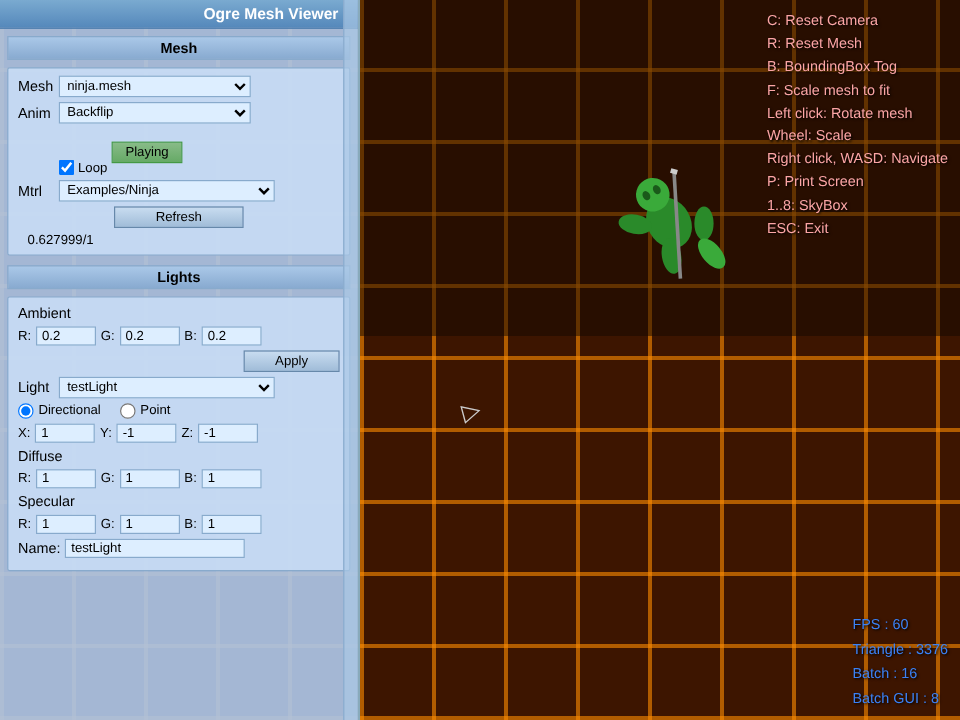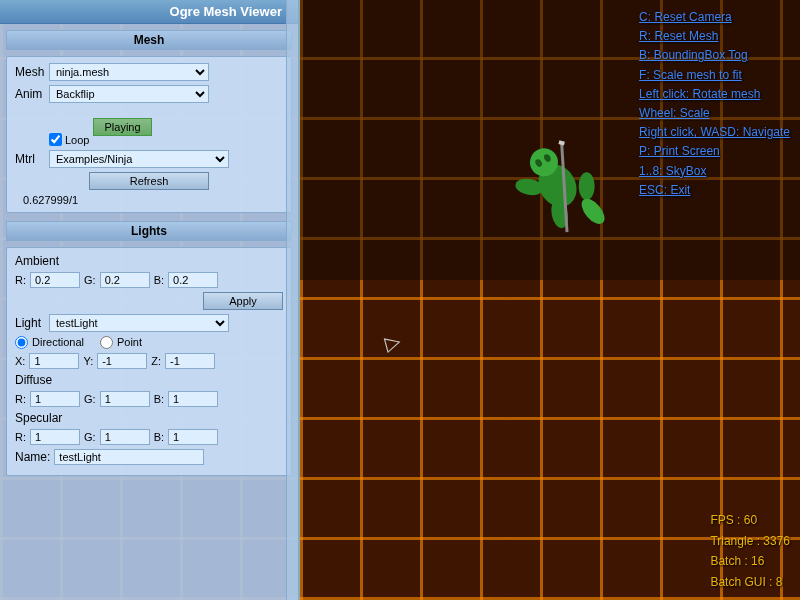--- a/index.html
+++ b/index.html
@@ -48,32 +48,31 @@
       top: 330px; left: 385px;
       color: #ccc;
       font-size: 20px;
       transform: rotate(-15deg);
     }
 
     
     .hud-top-right {
       position: absolute;
       top: 8px; right: 10px;
-      color: #3b82f6;
+      color: #fca5a5;
       font-size: 12px;
       line-height: 1.6;
       text-shadow: 1px 1px 2px #000;
-      text-decoration: underline;
     }
 
     
     .hud-bottom-right {
       position: absolute;
       bottom: 8px; right: 10px;
-      color: #eab308;
+      color: #3b82f6;
       font-size: 12px;
       line-height: 1.7;
       text-shadow: 1px 1px 2px #000;
     }
 
     
     #panel {
       position: absolute;
       top: 0; left: 0;
       width: 300px; height: 600px;
@@ -289,21 +288,21 @@
     </div>
 
     <div class="form-row">
       <span class="form-label">Mtrl</span>
       <select class="medium">
         <option>Examples/Ninja</option>
       </select>
     </div>
 
     <div class="form-row" style="justify-content: center;">
-      <button style="width:120px;">Refresh</button>
+      <button style="width:108px;">Refresh</button>
     </div>
 
     <div class="progress-text">0.627999/1</div>
   </div>
 
   <div class="section-title" style="margin-top:8px;">Lights</div>
 
   <div class="section">
 
     <div class="form-row">

